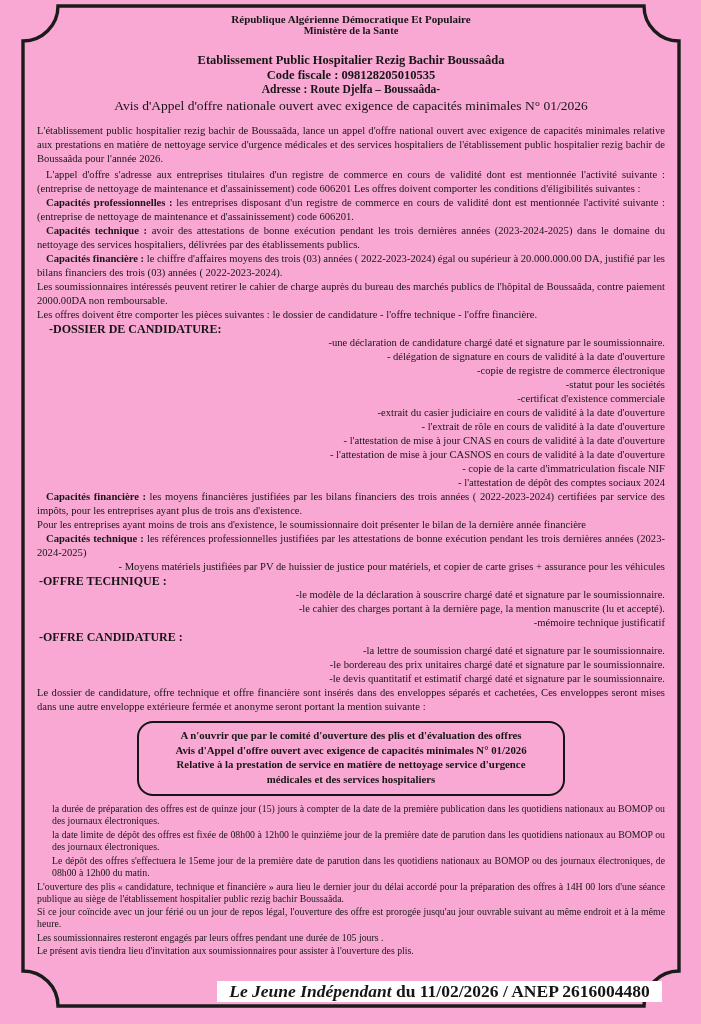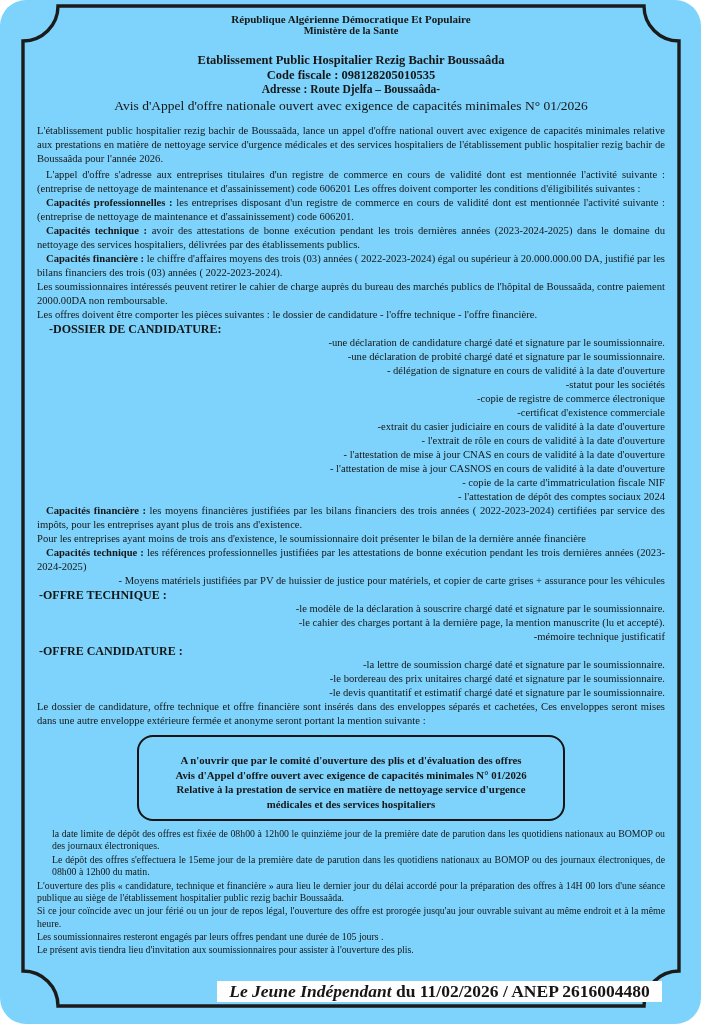--- a/index.html
+++ b/index.html
@@ -1,24 +1,23 @@
 <!DOCTYPE html>
 <html lang="fr"><head>
 <meta charset="utf-8">
 <style>
   html, body { margin: 0; padding: 0; background: #ffffff; }
   .page {
     position: relative;
     width: 701px;
     height: 1024px;
-    background: #7dd3fc;
+    background: #f9a8d4;
     overflow: hidden;
     font-family: "Liberation Serif", serif;
     color: #161616;
-    border-radius: 26px;
   }
   .frame-svg { position: absolute; left: 0; top: 0; z-index: 0; }
   .content {
     position: absolute;
     left: 37px;
     top: 13px;
     width: 628px;
     z-index: 1;
   }
   .country   { font-size: 11px;   font-weight: bold; text-align: center; }
@@ -47,21 +46,21 @@
     line-height: 14px;
     padding-left: 23px;
     text-align: right;
   }
   .moyenslist .item { padding-left: 4px; }
   .mention-box {
     width: 396px;
     margin: 7px auto 7px auto;
     border: 2.2px solid #141414;
     border-radius: 16px;
-    padding: 16px 14px 8px 14px;
+    padding: 5px 14px 8px 14px;
     text-align: center;
     font-weight: bold;
     font-size: 10.8px;
     line-height: 14.6px;
   }
   .smalllist .item {
     font-size: 9.8px;
     line-height: 11.9px;
     text-align: justify;
     padding-left: 15px;
@@ -123,24 +122,23 @@
 
     <p class="bodytxt indent"><span class="runin">Capacités financière :</span> <span>le chiffre d'affaires moyens des trois (03) années ( 2022-2023-2024) égal ou supérieur à  20.000.000.00 DA, justifié par les bilans financiers des trois (03) années ( 2022-2023-2024).</span></p>
 
     <p class="bodytxt">Les soumissionnaires intéressés peuvent retirer le cahier de charge auprès du bureau des marchés publics de l'hôpital de Boussaâda, contre paiement 2000.00DA non remboursable.</p>
 
     <p class="bodytxt">Les offres doivent être comporter  les pièces suivantes : le dossier de candidature - l'offre technique - l'offre financière.</p>
 
     <div class="sect-heading">-DOSSIER DE CANDIDATURE:</div>
     <div class="itemlist">
         <div class="item">-une déclaration de candidature chargé daté et signature par le soumissionnaire.</div>
-        <div class="item">-une déclaration de probité chargé daté et signature par le soumissionnaire.</div>
         <div class="item">- délégation de signature en cours de validité à la date d'ouverture</div>
+        <div class="item">-copie de registre de commerce électronique</div>
         <div class="item">-statut pour les sociétés</div>
-        <div class="item">-copie de registre de commerce électronique</div>
         <div class="item">-certificat d'existence commerciale</div>
         <div class="item">-extrait du casier judiciaire en cours de validité à la date d'ouverture</div>
         <div class="item">- l'extrait de rôle en cours de validité à la date d'ouverture</div>
         <div class="item">- l'attestation de mise à jour CNAS en cours de validité à la date d'ouverture</div>
         <div class="item">- l'attestation de mise à jour CASNOS en cours de validité à la date d'ouverture</div>
         <div class="item">- copie de la carte d'immatriculation fiscale NIF</div>
         <div class="item">- l'attestation de dépôt des comptes sociaux 2024</div>
       </div>
 
     <p class="bodytxt indent"><span class="runin">Capacités financière :</span> <span>les moyens financières justifiées par les bilans financiers des trois années ( 2022-2023-2024) certifiées par service des impôts, pour les entreprises ayant plus de trois ans  d'existence.</span></p>
@@ -169,20 +167,21 @@
 
     <p class="bodytxt">Le dossier de candidature, offre technique et offre financière sont insérés dans des enveloppes séparés et cachetées, Ces enveloppes seront mises dans une autre enveloppe extérieure fermée et anonyme seront portant la mention suivante :</p>
 
     <div class="mention-box">
       <div>A n'ouvrir que par le comité d'ouverture des plis et d'évaluation des offres</div>
       <div>Avis d'Appel d'offre ouvert avec exigence de capacités minimales N° 01/2026</div>
       <div>Relative à la prestation de service en matière de nettoyage service d'urgence médicales et des services hospitaliers</div>
     </div>
 
     <div class="smalllist">
+        <div class="item">la durée de préparation des offres est de quinze jour (15) jours à compter de la date de la première publication dans les quotidiens nationaux au BOMOP ou des journaux électroniques.</div>
         <div class="item">la date limite de dépôt des offres est fixée de 08h00 à 12h00  le quinzième jour de la première date de parution dans les quotidiens nationaux au BOMOP ou des journaux électroniques.</div>
         <div class="item">Le dépôt des offres s'effectuera le 15eme jour de la première date de parution dans les quotidiens nationaux au BOMOP ou des journaux électroniques, de   08h00 à 12h00 du matin.</div>
       </div>
 
     <div class="closinglist">
         <div class="item">L'ouverture des plis « candidature, technique et financière » aura lieu le dernier jour du délai accordé pour la préparation des offres à 14H 00 lors d'une séance publique au siège de l'établissement hospitalier public rezig bachir Boussaâda.</div>
         <div class="item">Si ce jour coïncide avec un jour férié ou un jour de repos légal, l'ouverture des offre est prorogée jusqu'au jour ouvrable suivant au même endroit et à la même heure.</div>
         <div class="item">Les soumissionnaires resteront engagés par leurs offres pendant une durée de 105 jours .</div>
         <div class="item">Le présent avis tiendra lieu d'invitation aux soumissionnaires pour assister à l'ouverture des plis.</div>
       </div>

